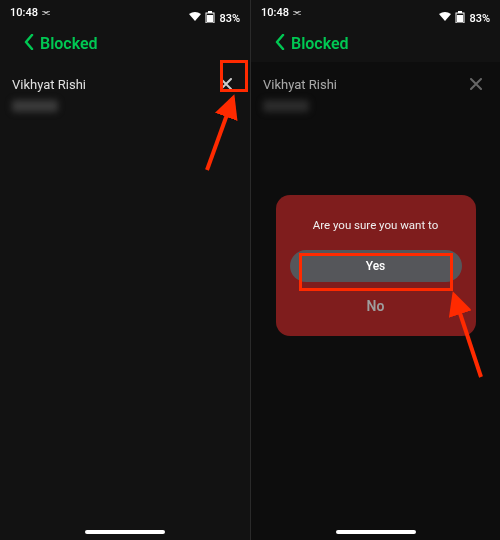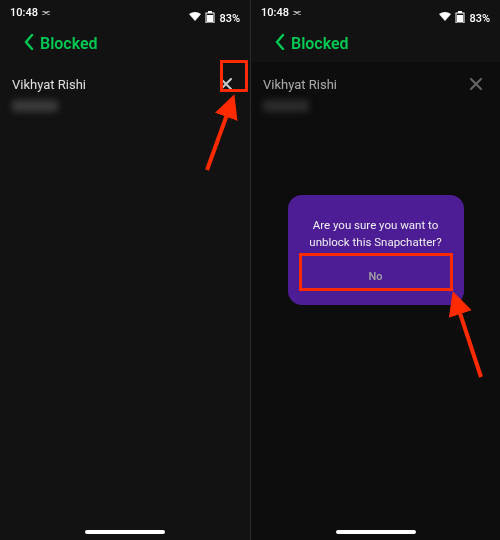--- a/index.html
+++ b/index.html
@@ -77,22 +77,22 @@
       background: #3a3a3a;
       border-radius: 3px;
       filter: blur(3px);
       margin: -6px 0 0 12px;
     }
     .dialog {
       position: absolute;
       left: 50%;
       top: 195px;
       transform: translateX(-50%);
-      width: 176px;
-      background: #4c1d95;
+      width: 200px;
+      background: #7f1d1d;
       border-radius: 14px;
       padding: 22px 14px 18px 14px;
       text-align: center;
     }
     .dialog-text {
       color: #f0f0f0;
       font-size: 11.5px;
       line-height: 1.45;
       margin-bottom: 16px;
     }
@@ -101,21 +101,21 @@
       color: #fff;
       font-size: 12px;
       font-weight: 500;
       border-radius: 24px;
       padding: 9px 0;
       margin-bottom: 12px;
       cursor: pointer;
     }
     .dialog-no {
       color: #9e9e9e;
-      font-size: 11px;
+      font-size: 14px;
       font-weight: 600;
       cursor: pointer;
       padding: 4px 0;
     }
     .overlay-dim {
       position: absolute;
       inset: 0;
       top: 62px;
       background: rgba(0,0,0,0.25);
     }
@@ -238,22 +238,22 @@
         </svg>
     </span>
   </div>
   <div class="blur-strip"></div>
 
   <div class="overlay-dim"></div>
 
   <div class="dialog">
     <div class="dialog-text">
       <span>Are you sure you want to</span><br>
-      <span>unblock this Snapchatter?</span>
-    </div>
+    </div>
+    <div class="dialog-yes">Yes</div>
     <div class="dialog-no">No</div>
   </div>
 
   <div class="annot-box" style="left:48px;top:253px;width:154px;height:38px;"></div>
 
   <svg class="arrow" style="left:175px;top:285px;" width="70" height="100">
     <defs>
         <marker id="ah2" markerWidth="6" markerHeight="6" refX="5" refY="3" orient="auto">
           <path d="M0 0 L6 3 L0 6 Z" fill="#ff2a00"></path>
         </marker>

